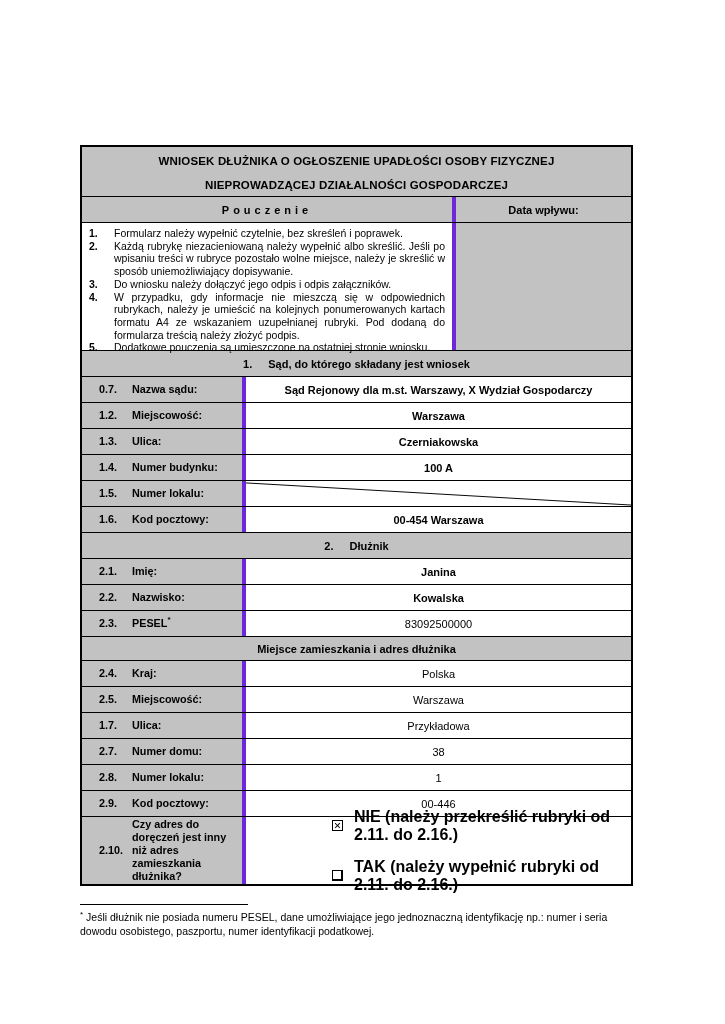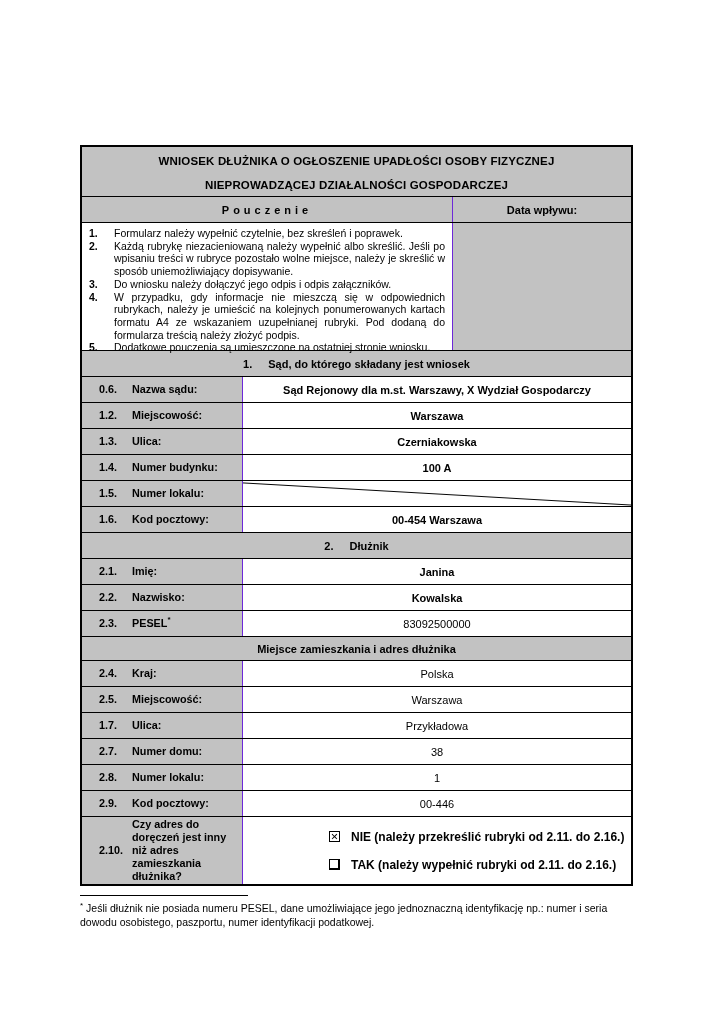--- a/index.html
+++ b/index.html
@@ -13,21 +13,21 @@
   .shaded { background:#c2c2c2; }
 
   
   .title-block { height:49px; text-align:center; padding-top:8px; }
   .title-line { font-weight:bold; font-size:11.5px; line-height:12px; letter-spacing:.15px; }
   .title-line + .title-line { margin-top:12px; }
 
   
   .row { display:flex; border-top:1px solid #000; }
   .cell { position:relative; }
-  .cell + .cell { border-left:1px solid #6d28d9; }
+  .cell + .cell { border-left:4px solid #6d28d9; }
 
   
   .hdr-row { height:26px; }
   .hdr-left { width:370px; display:flex; align-items:center; justify-content:center;
     font-weight:bold; font-size:11px; letter-spacing:4px; }
   .hdr-right { flex:1; display:flex; align-items:center; justify-content:center;
     font-weight:bold; font-size:11px; }
 
   
   .instr-row { height:128px; }
@@ -60,24 +60,24 @@
   
   .row-tall { height:68px; }
   .label-cell-tall { align-items:center; }
   .options-cell { flex:1; background:#fff; display:flex; flex-direction:column;
     justify-content:center; align-items:flex-start; gap:14px; padding-left:86px; }
   .opt-line { display:flex; align-items:center; }
   .checkbox { width:11px; height:11px; border:1.5px solid #000; flex-shrink:0;
     display:flex; align-items:center; justify-content:center;
     font-size:9.5px; line-height:9px; font-weight:bold; }
   .checkbox.empty { border-width:1px; border-right-width:2px; border-bottom-width:2px; }
-  .opt-label { margin-left:11px; font-weight:bold; font-size:12px; }
-
-  
-  .footnote { margin-top:9px; }
+  .opt-label { margin-left:11px; font-weight:bold; font-size:16px; }
+
+  
+  .footnote { margin-top:18px; }
   .footnote-rule { width:168px; border-top:1px solid #000; }
   .footnote-text { margin-top:6px; font-size:10.5px; line-height:13.5px; width:549px; }
 </style>
 </head>
 <body>
 
 <div class="page">
   <div class="doc">
     <div class="form-table">
 
@@ -117,21 +117,21 @@
         <div class="cell wplywu-field shaded"></div>
       </div>
 
       <div class="sec-hdr shaded">
         <span class="sec-num">1.</span>
         <span>Sąd, do którego składany jest wniosek</span>
       </div>
 
       <div class="row data-row">
         <div class="cell label-cell shaded">
-          <span class="row-num">0.6.</span>
+          <span class="row-num">0.7.</span>
           <span class="row-label">Nazwa sądu:</span>
         </div>
         <div class="cell value-cell">
           <span class="value-bold">Sąd Rejonowy dla m.st. Warszawy, X Wydział Gospodarczy</span>
         </div>
       </div>
 
       <div class="row data-row">
         <div class="cell label-cell shaded">
           <span class="row-num">1.2.</span>

